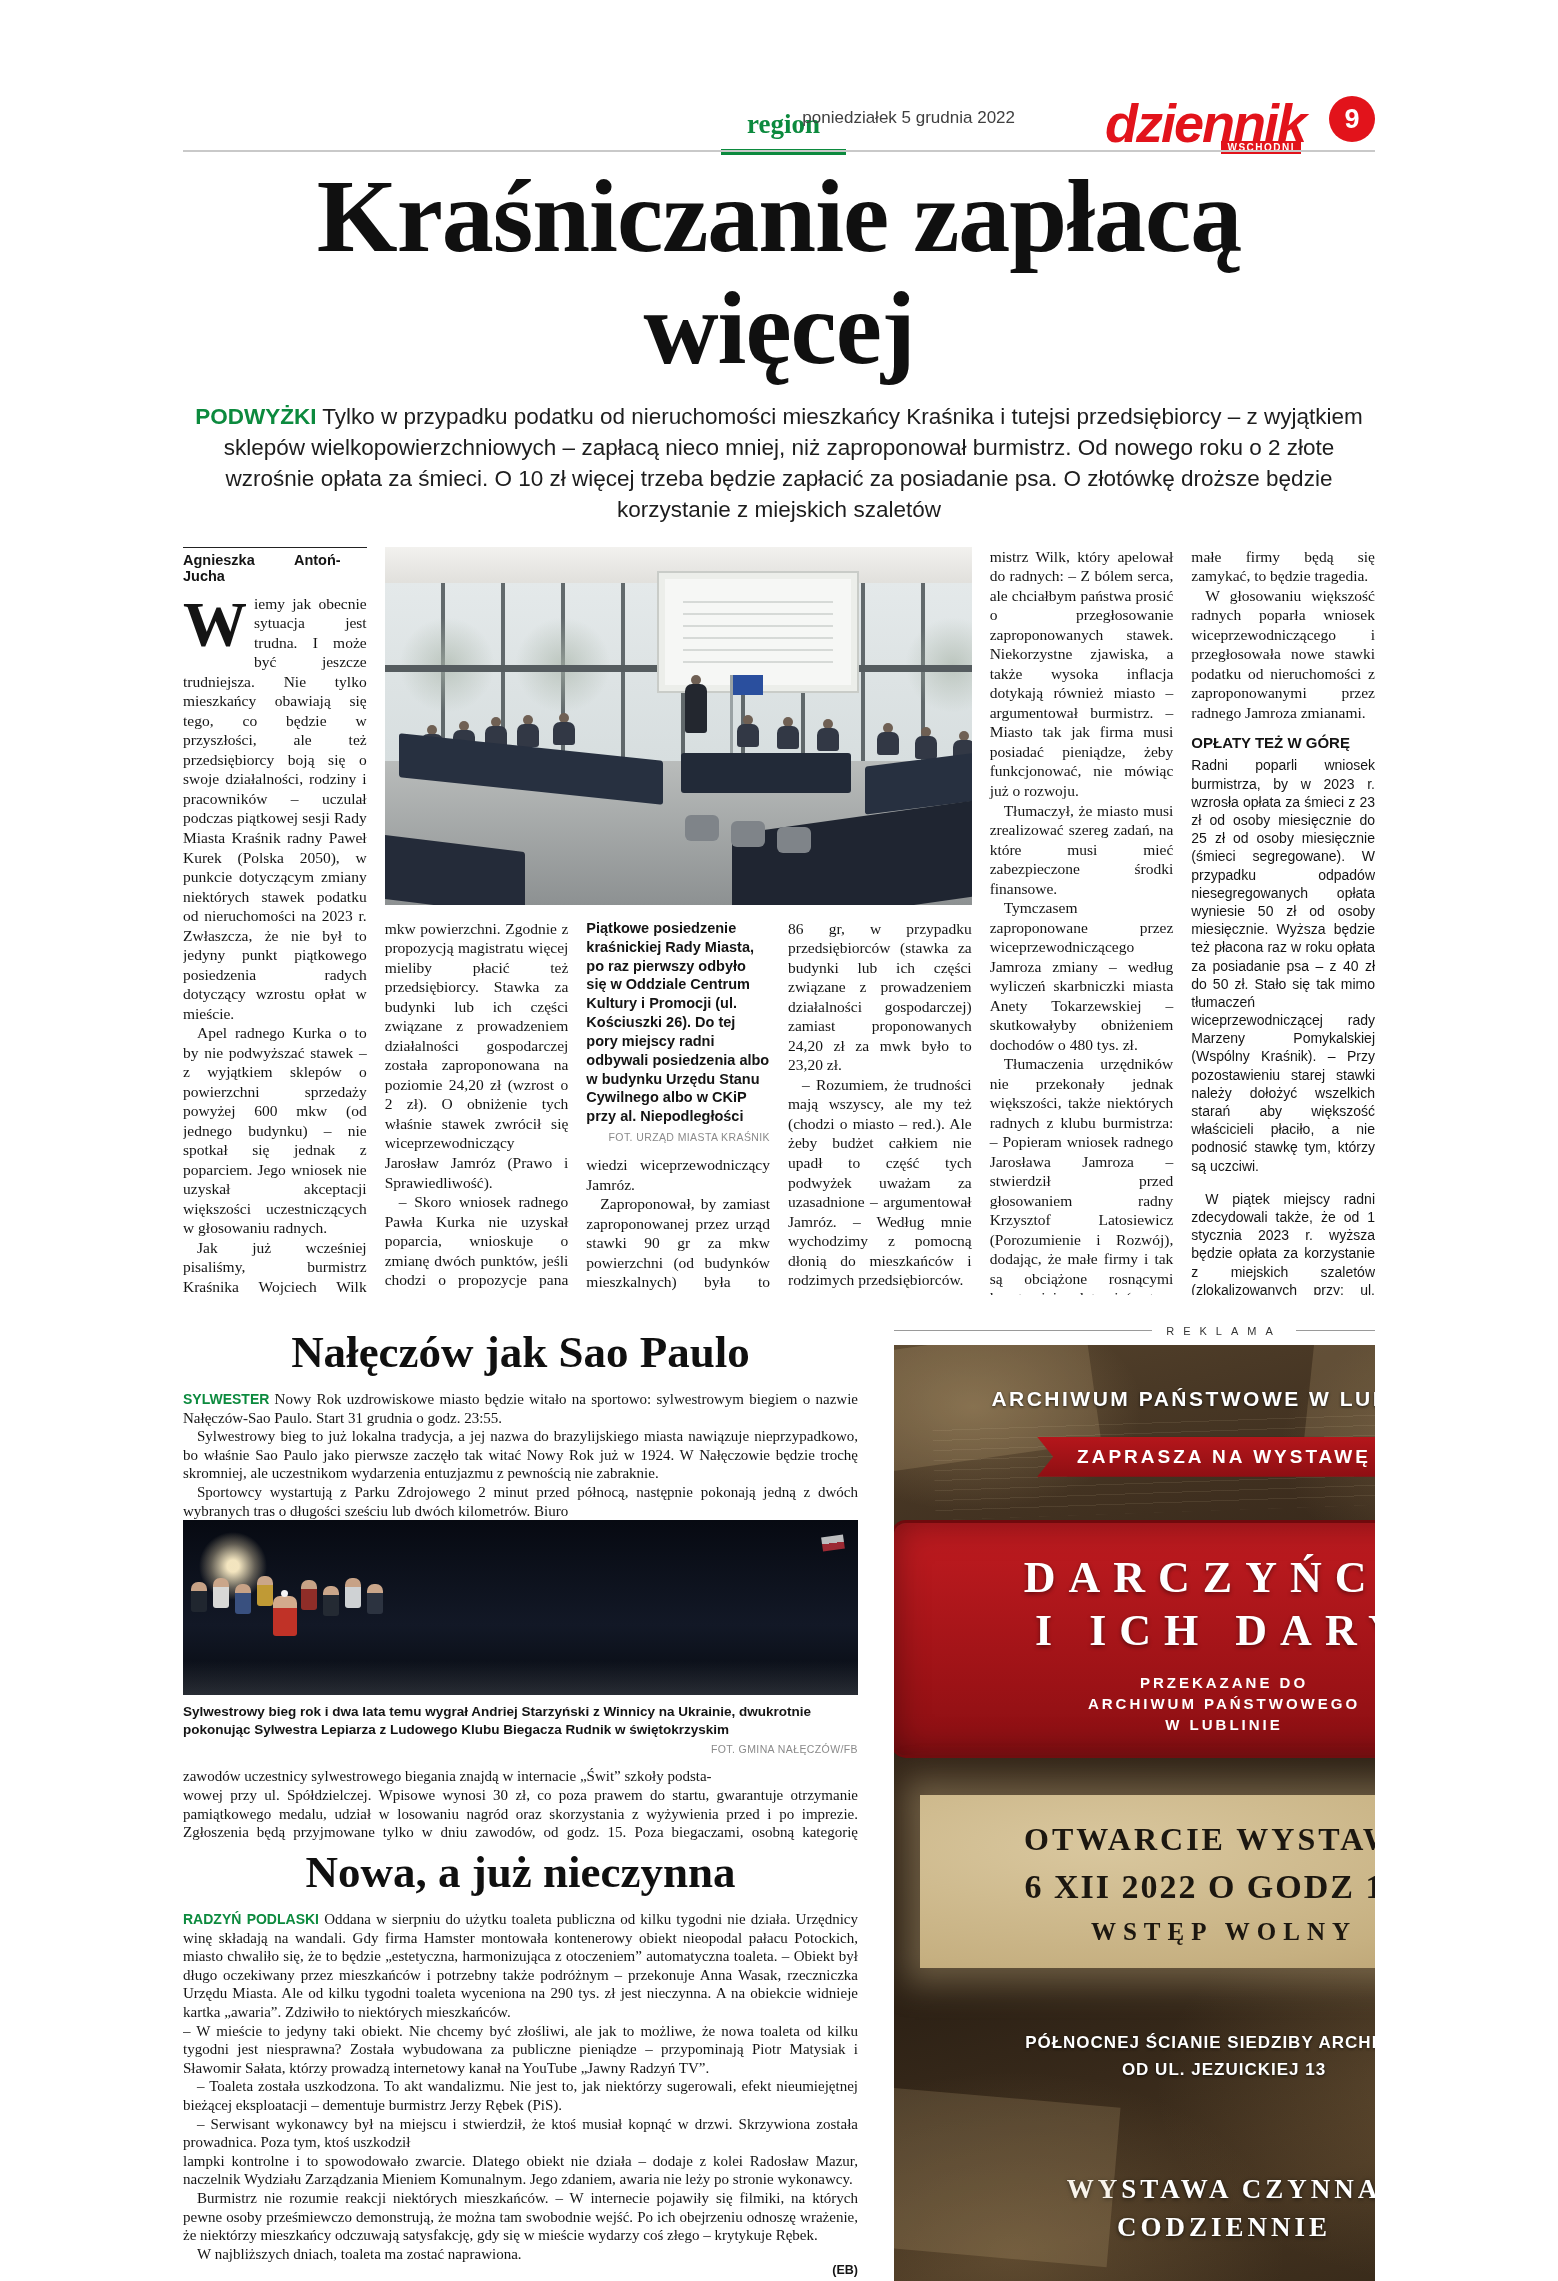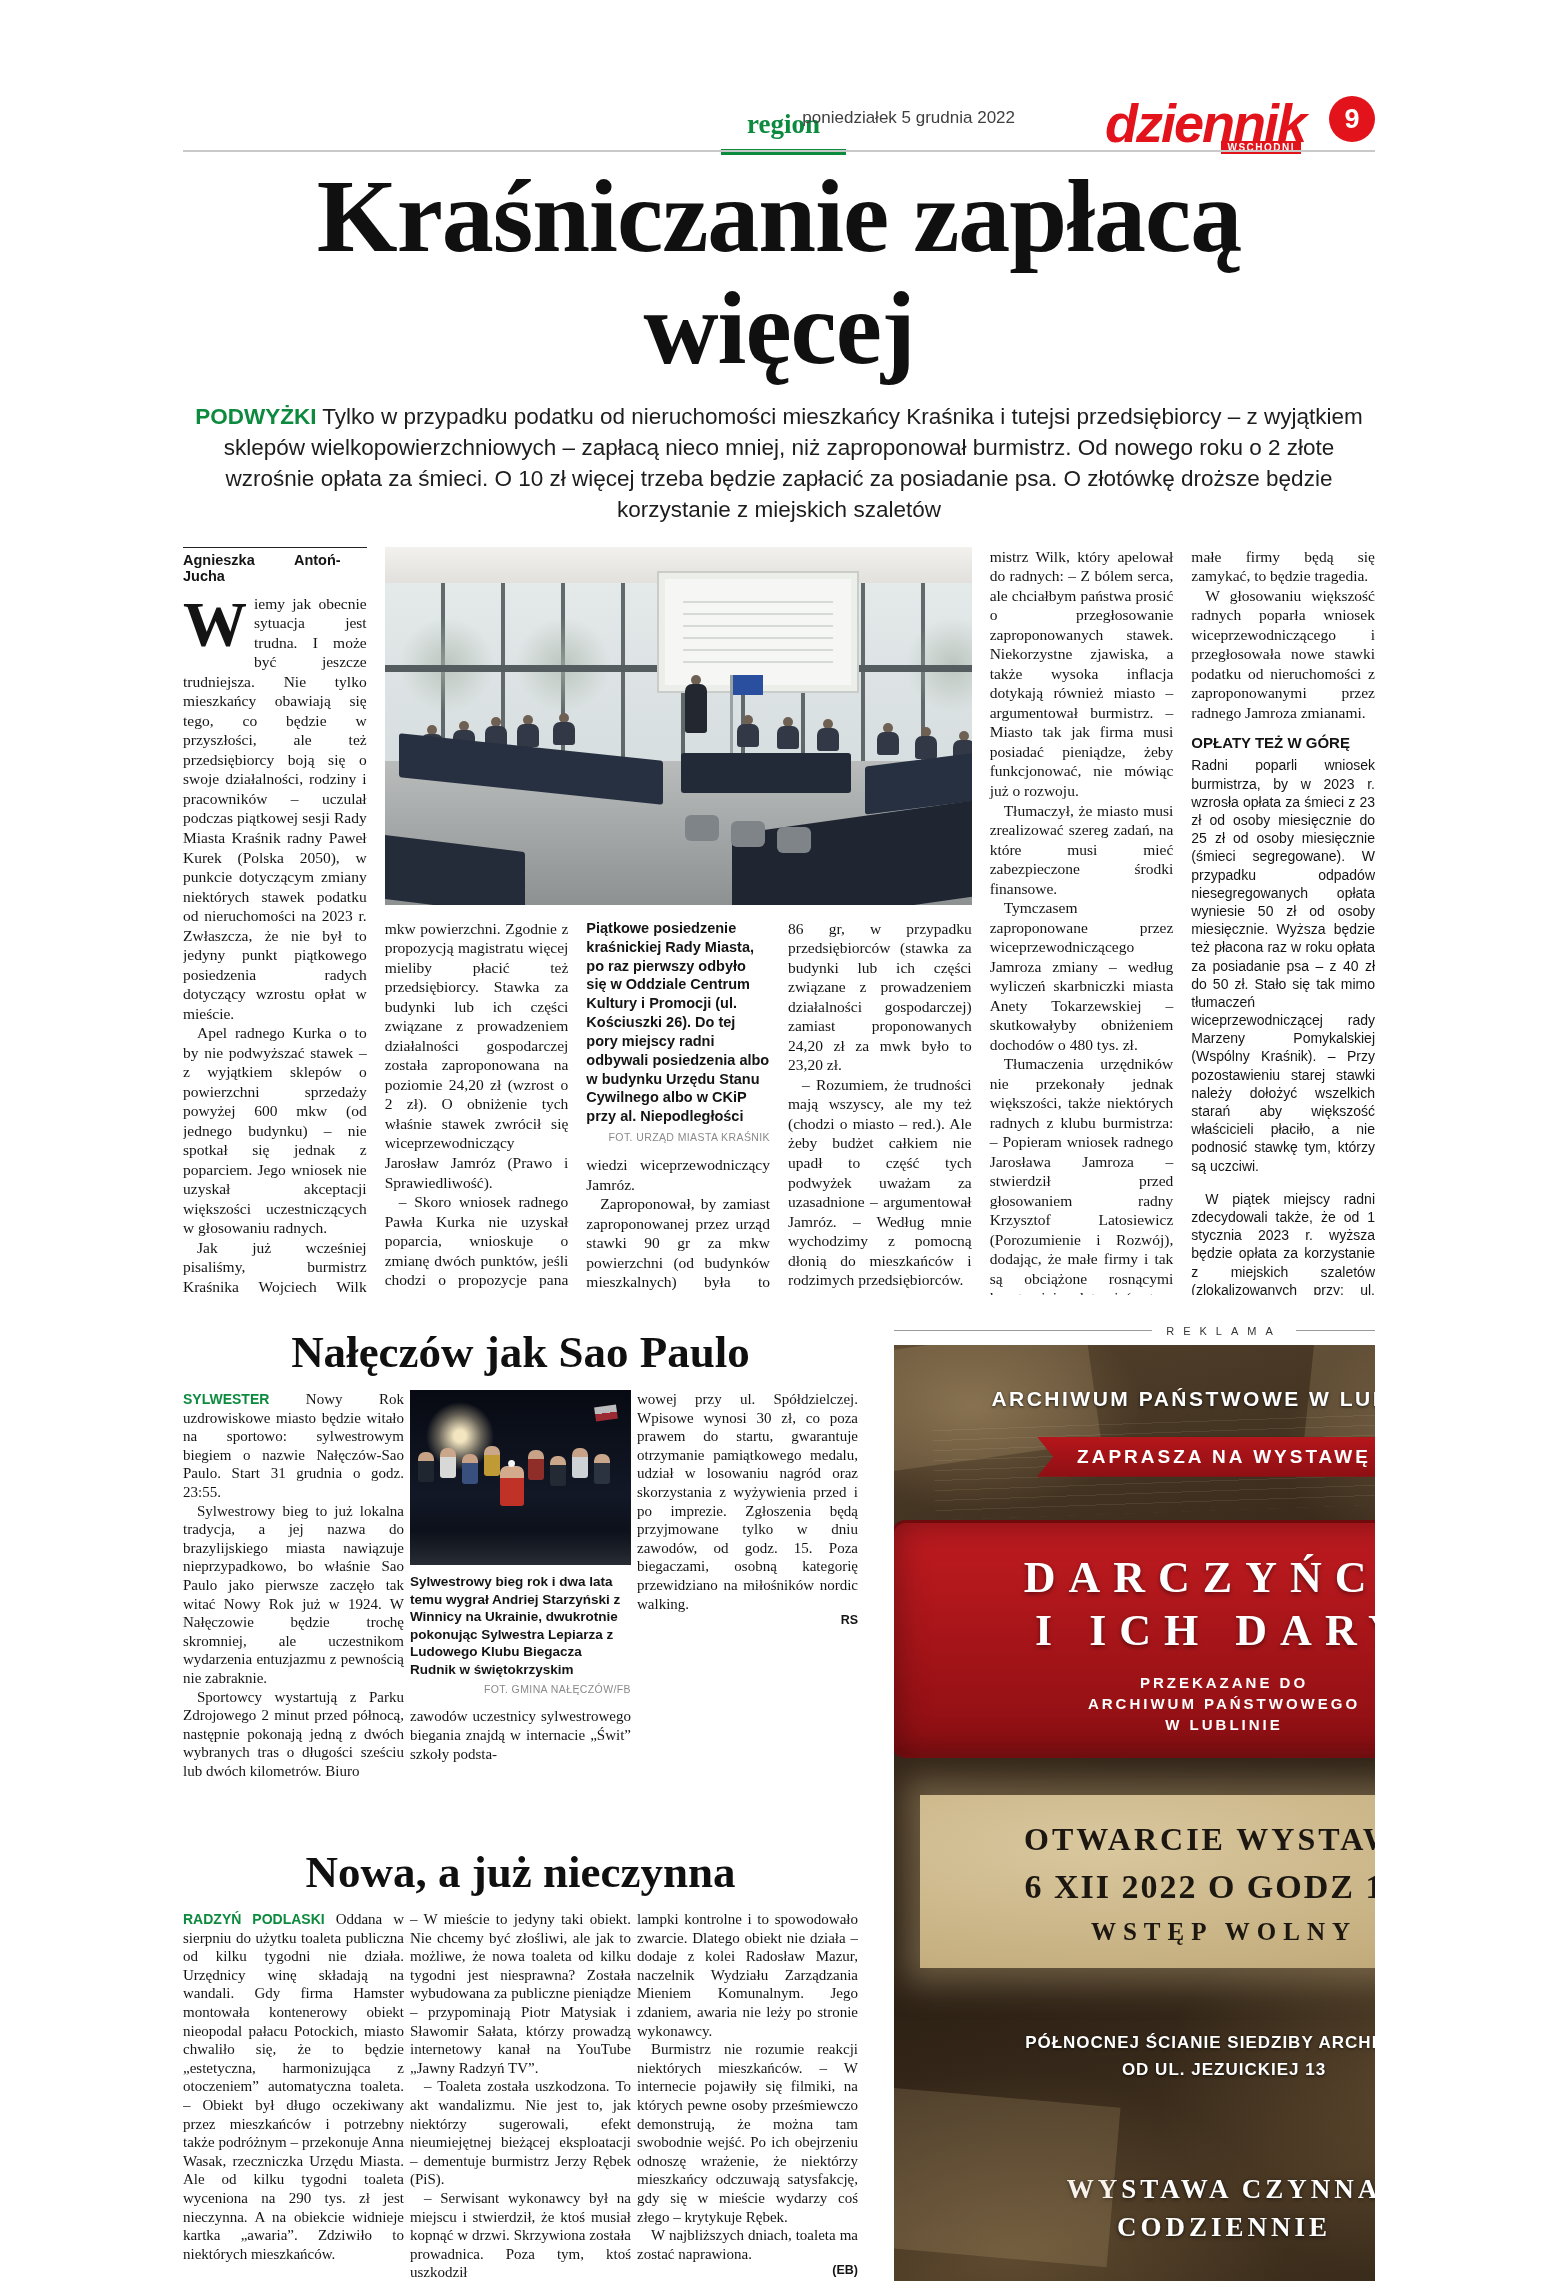--- a/index.html
+++ b/index.html
@@ -81,21 +81,21 @@
   .p2p{position:absolute;width:16px;height:30px;border-radius:7px 7px 3px 3px;}
   .p2p.big{width:24px;height:40px;}
   .p2-hat{position:absolute;width:7px;height:7px;border-radius:50%;background:#f4f4f4;}
   .p2-road{position:absolute;bottom:0;left:0;right:0;height:34px;
            background:linear-gradient(transparent,rgba(190,200,215,.18));}
 
   
   .bottom{display:grid;grid-template-columns:675px 1fr;column-gap:36px;margin-top:26px;
           height:1082px;overflow:hidden;}
   h2{margin:8px 0 14px;text-align:center;font:bold 45px/1.05 "Liberation Serif",serif;color:#101010;}
-  .art-grid{display:grid;grid-template-columns:repeat(3,1fr);column-gap:6px;}
+  .art-grid{display:grid;grid-template-columns:repeat(1,1fr);column-gap:6px;}
   .bottom .col{font-size:15px;line-height:1.24;}
   .naleczow{height:520px;overflow:hidden;}
   .radzyn{overflow:hidden;}
   .tag{color:#0c8a3e;font-weight:bold;font-family:"Liberation Sans",sans-serif;font-size:14px;}
   .sig{text-align:right;font:bold 12.5px "Liberation Sans",sans-serif;margin-top:3px;}
   .caption.small{font-size:13.5px;}
 
   
   .ad-label{display:flex;align-items:center;gap:14px;margin:4px 0 8px;}
   .ad-label::before,.ad-label::after{content:"";flex:1;height:1px;background:#9a9a9a;}

